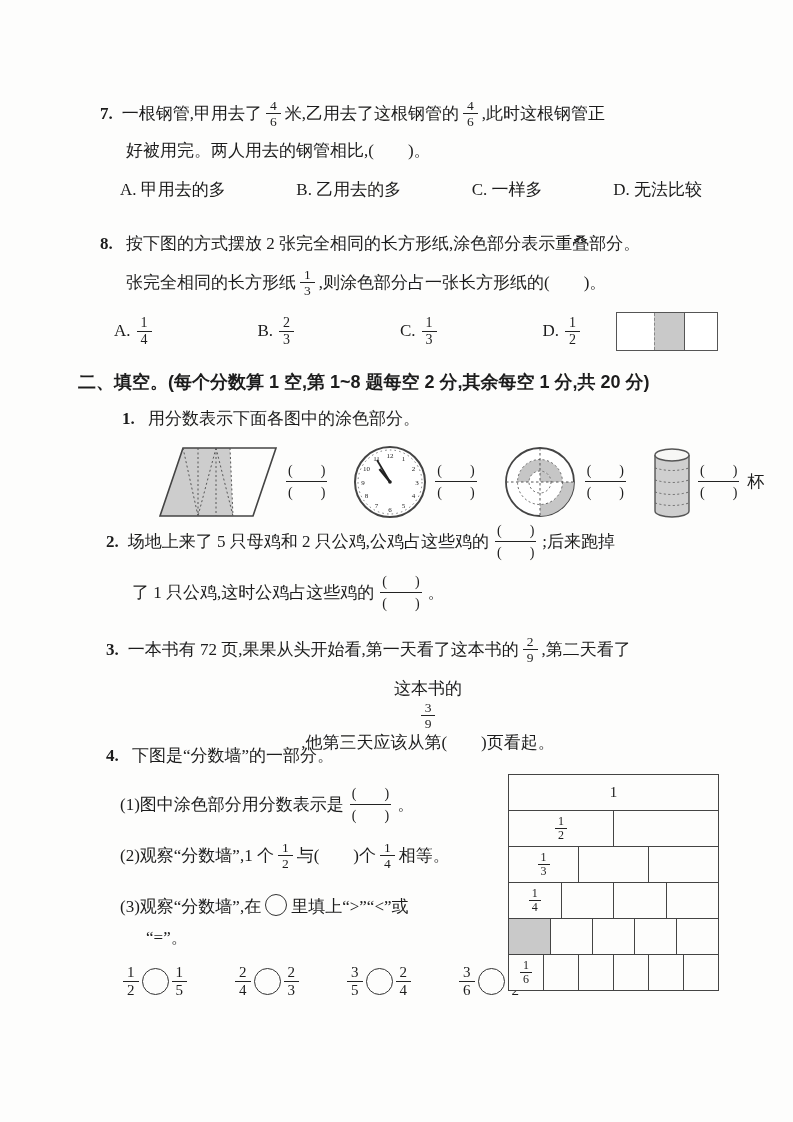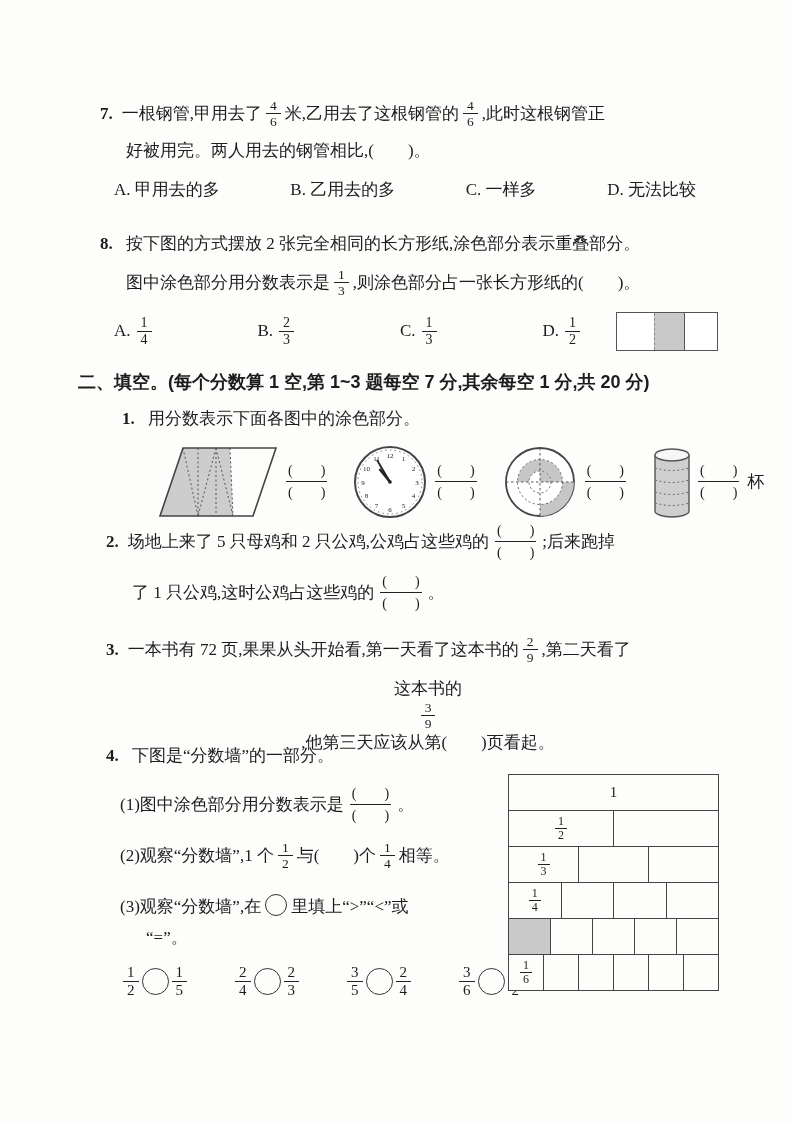--- a/index.html
+++ b/index.html
@@ -80,35 +80,35 @@
             <span>6</span>
           </span>
       <span>米,乙用去了这根钢管的</span>
       <span class="frac">
             <span class="num">4</span>
             <span>6</span>
           </span>
       <span>,此时这根钢管正</span>
     </div>
     <div class="tline" style="margin-top:10px;margin-left:26px;">好被用完。两人用去的钢管相比,(　　)。</div>
-    <div class="opt-row" style="margin-left:14px;gap:48px;">
+    <div class="opt-row" style="margin-left:20px;gap:48px;">
       <span class="opt">A. 甲用去的多</span>
       <span class="opt">B. 乙用去的多</span>
       <span class="opt">C. 一样多</span>
       <span class="opt">D. 无法比较</span>
     </div>
   </div>
 
   <div class="q" id="q8" style="top:140px;left:22px;">
     <div class="tline">
       <span class="qnum">8.</span>
       <span>按下图的方式摆放 2 张完全相同的长方形纸,涂色部分表示重叠部分。</span>
     </div>
     <div class="fline" style="margin-top:10px;margin-left:26px;">
-      <span>图中涂色部分用分数表示是</span>
+      <span>张完全相同的长方形纸</span>
       <span class="frac">
             <span class="num">1</span>
             <span>3</span>
           </span>
       <span>,则涂色部分占一张长方形纸的(　　)。</span>
     </div>
     <div class="opt-row" style="margin-left:14px;">
       <span class="opts">
         <span class="opt">
           <span>A.</span>
@@ -138,21 +138,21 @@
                 <span>2</span>
               </span>
         </span>
       </span>
       <span class="overlap-fig">
         <span class="ov-gray"></span>
       </span>
     </div>
   </div>
 
-  <div class="q sec-header" style="top:278px;left:0;">二、填空。(每个分数算 1 空,第 1~3 题每空 7 分,其余每空 1 分,共 20 分)</div>
+  <div class="q sec-header" style="top:278px;left:0;">二、填空。(每个分数算 1 空,第 1~8 题每空 2 分,其余每空 1 分,共 20 分)</div>
 
   <div class="q" style="top:315px;left:44px;">
     <div class="tline">
       <span class="qnum">1.</span>
       <span>用分数表示下面各图中的涂色部分。</span>
     </div>
     <div class="fig-row">
 
       <svg class="fig" style="margin-left:36px;" width="122" height="74" viewBox="0 0 122 74">
         <polygon points="25,3 72,3 75,71 2,71" fill="#cdcdcd" stroke="none"></polygon>

